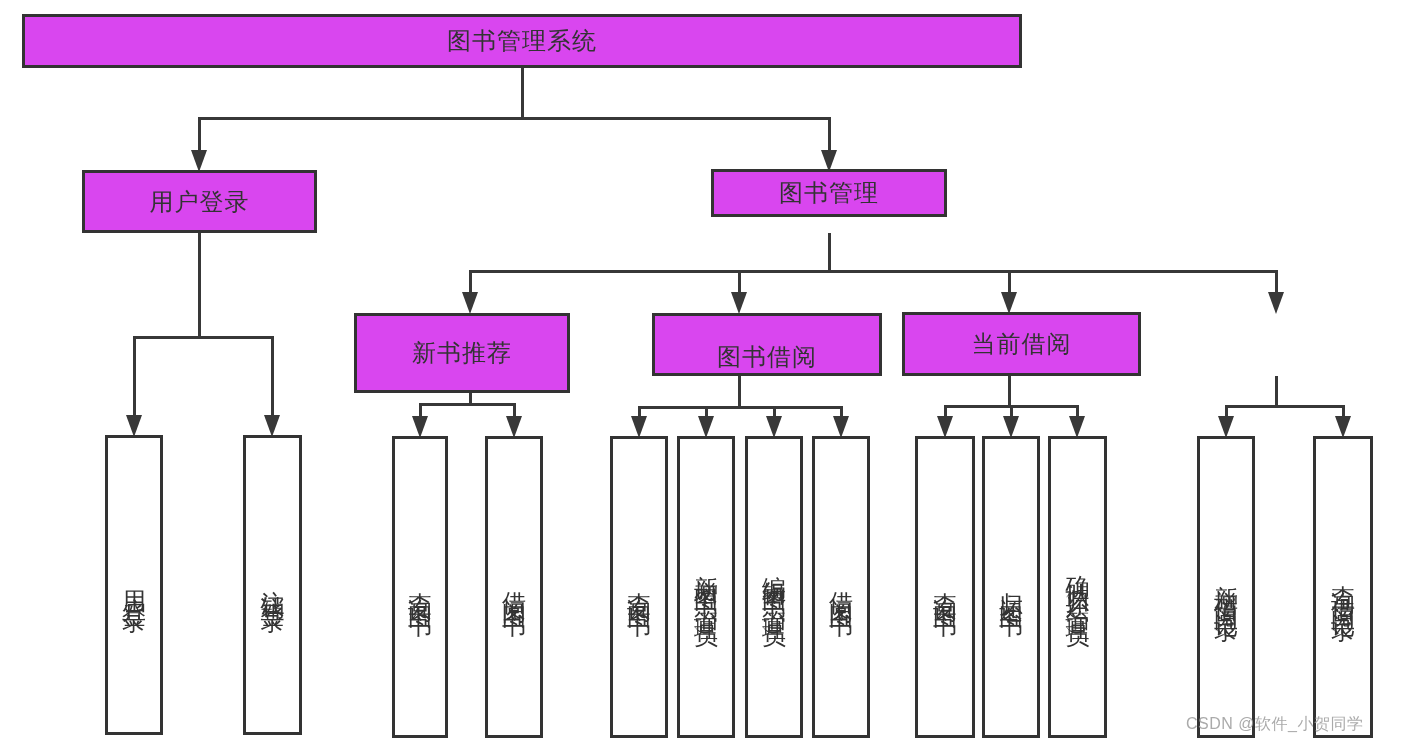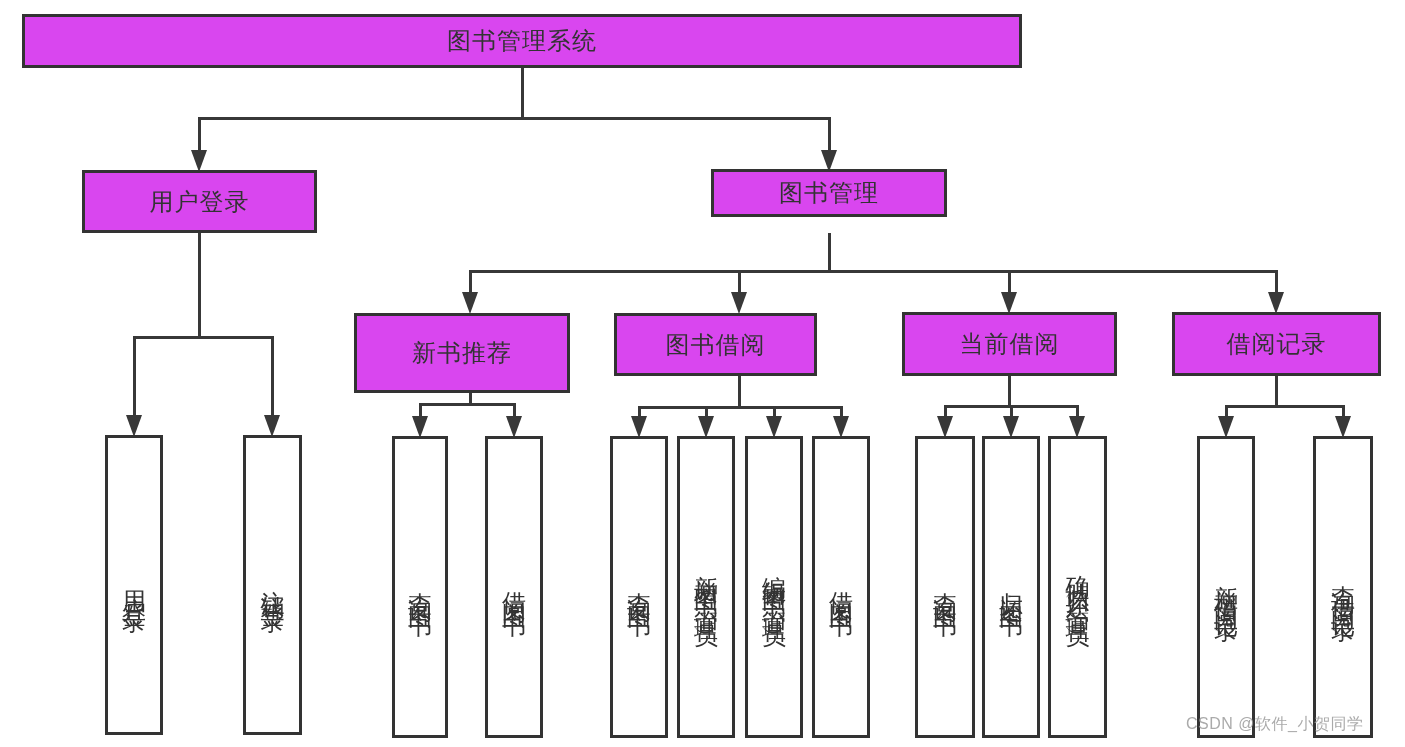--- a/index.html
+++ b/index.html
@@ -82,28 +82,25 @@
   <div class="hnode" style="left:82px; top:170px; width:235px; height:63px;">
     <span>用户登录</span>
   </div>
   <div class="hnode" style="left:711px; top:169px; width:236px; height:48px;">
     <span>图书管理</span>
   </div>
 
   <div class="hnode" style="left:354px; top:313px; width:216px; height:80px;">
     <span>新书推荐</span>
   </div>
-  <div class="hnode" style="left:614px; top:313px; width:203px; height:63px;">
+  <div class="hnode" style="left:652px; top:313px; width:230px; height:63px;align-items:flex-end;">
     <span>图书借阅</span>
   </div>
-  <div class="hnode" style="left:902px; top:312px; width:215px; height:64px;">
+  <div class="hnode" style="left:902px; top:312px; width:239px; height:64px;">
     <span>当前借阅</span>
-  </div>
-  <div class="hnode" style="left:1172px; top:312px; width:209px; height:64px;">
-    <span>借阅记录</span>
   </div>
 
   <div class="vnode" style="left:105px; top:435px; width:58px; height:300px;">
     <span>用户登录</span>
   </div>
   <div class="vnode" style="left:243px; top:435px; width:59px; height:300px;">
     <span>注销登录</span>
   </div>
 
   <div class="vnode" style="left:392px; top:436px; width:56px; height:302px;">

